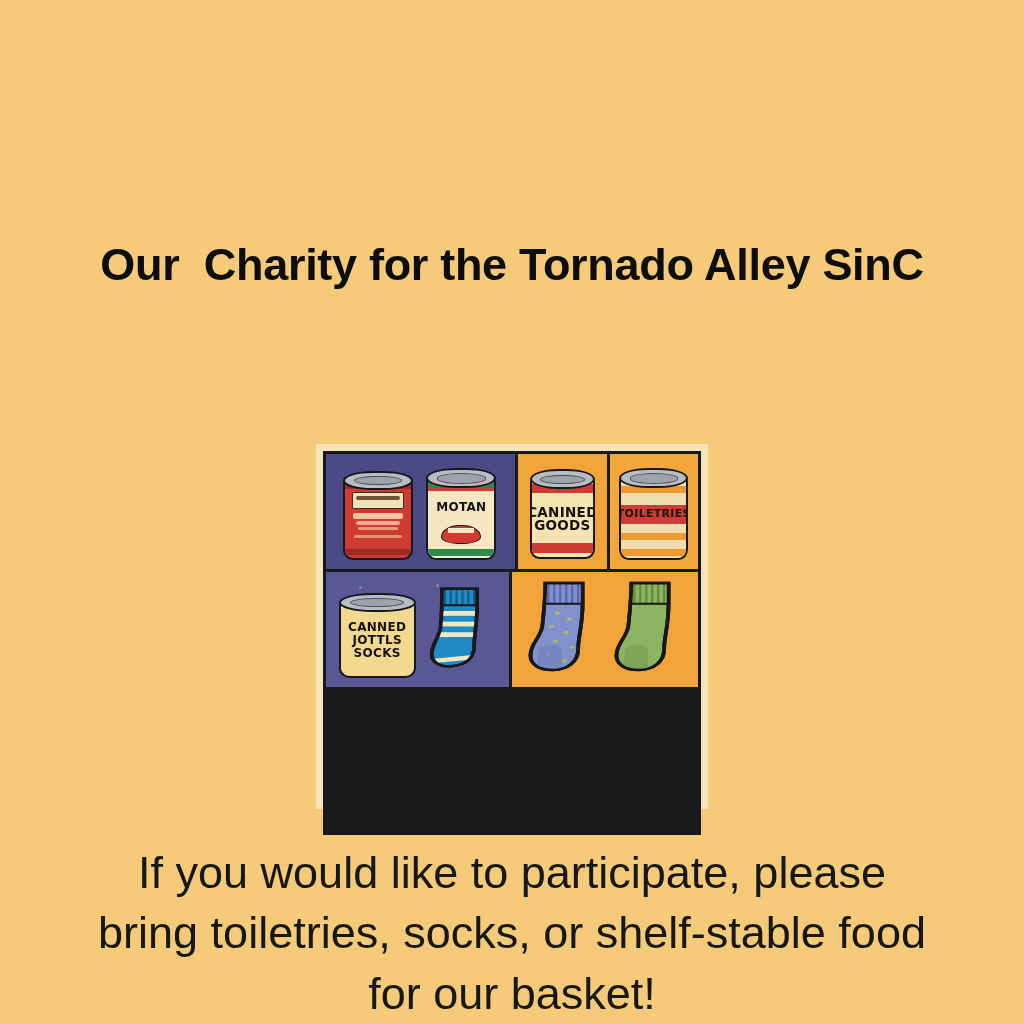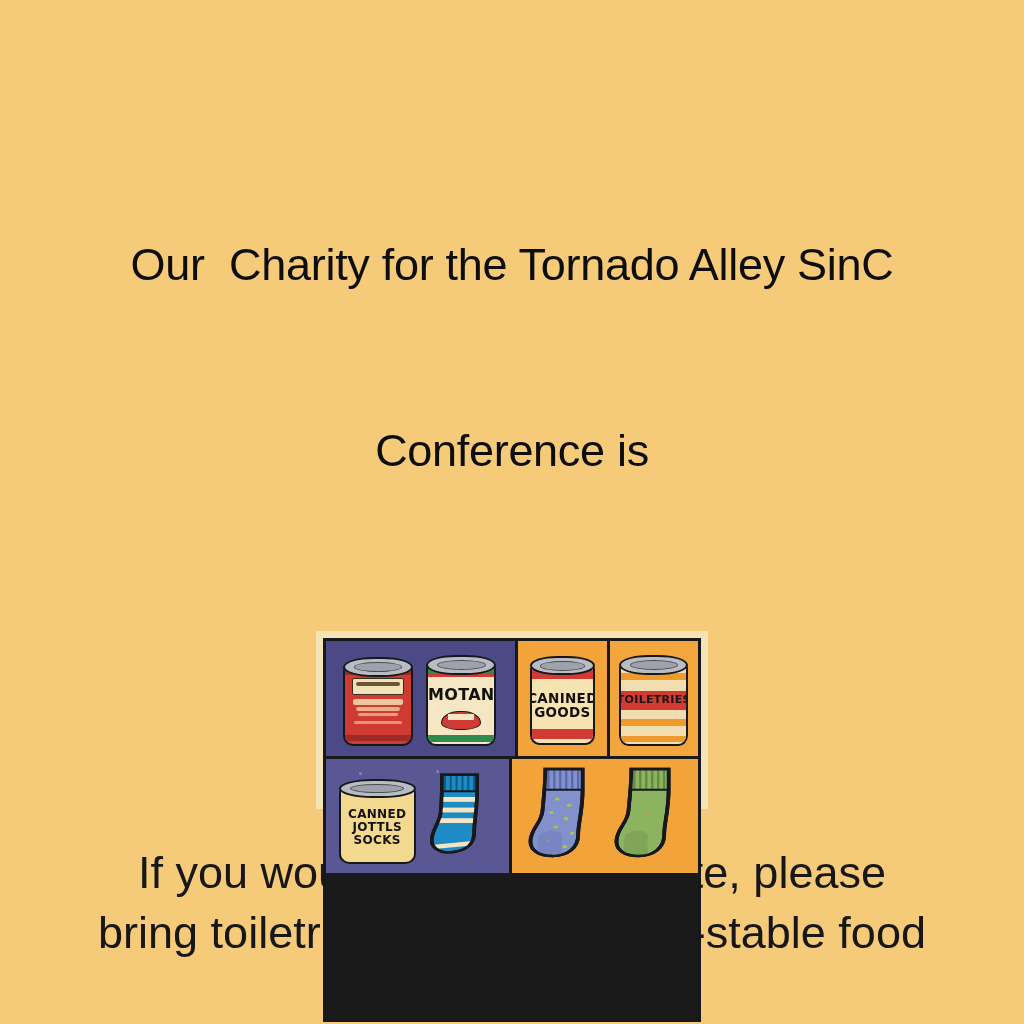--- a/index.html
+++ b/index.html
@@ -22,21 +22,21 @@
     flex-direction: column;
     align-items: center;
   }
 
   
   .headline {
     width: 930px;
     margin-top: 110px;
     text-align: center;
     color: #0d0d0d;
-    font-weight: normal;
+    font-weight: bold;
     font-size: 45px;
     line-height: 1.38;
     letter-spacing: -0.3px;
     white-space: pre-wrap;
   }
   .headline .line { display: block; }
 
   
   .illus-wrap {
     position: relative;
@@ -161,21 +161,20 @@
   }
   .body-copy .line { display: block; }
 </style>
 </head>
 <body>
 
 <div class="poster">
 
   <div class="headline">
     <span class="line">Our  Charity for the Tornado Alley SinC</span>
-    <span class="line">Conference is</span>
   </div>
 
   <div class="illus-wrap">
     <div class="illus">
 
       <div class="row r1">
 
         <div class="panel p-purple">
 
           <div class="can" style="left:9%;top:14%;width:37%;height:78%;">
@@ -189,21 +188,21 @@
               <div style="position:absolute;left:14%;right:14%;top:70%;height:3px;background:#f2dfb4;border-radius:2px;opacity:.55;"></div>
               <div class="stripe" style="bottom:4%;height:8%;background:#9e2a26;"></div>
             </div>
             <div class="lid"></div>
           </div>
 
           <div class="can" style="left:53%;top:12%;width:37%;height:80%;">
             <div class="body" style="background:#f6e7c4;">
               <div class="stripe" style="top:3%;height:8%;background:#2e8a4e;"></div>
               <div class="stripe" style="top:11%;height:5%;background:#d23b34;"></div>
-              <div class="label" style="top:28%;font-size:16px;text-align:right;">MOTAN</div>
+              <div class="label" style="top:28%;font-size:12px;text-align:right;">MOTAN</div>
               <div style="position:absolute;left:20%;right:20%;top:58%;height:22%;background:#d23b34;border:1.6px solid #16181c;border-radius:50% 50% 46% 46% / 64% 64% 40% 40%;"></div>
               <div style="position:absolute;left:30%;right:46%;top:62%;height:7%;background:#f6e7c4;"></div>
               <div style="position:absolute;left:46%;right:30%;top:62%;height:7%;background:#f6e7c4;"></div>
               <div class="stripe" style="bottom:3%;height:9%;background:#2e8a4e;"></div>
             </div>
             <div class="lid"></div>
           </div>
         </div>
 
         <div class="subsplit">

